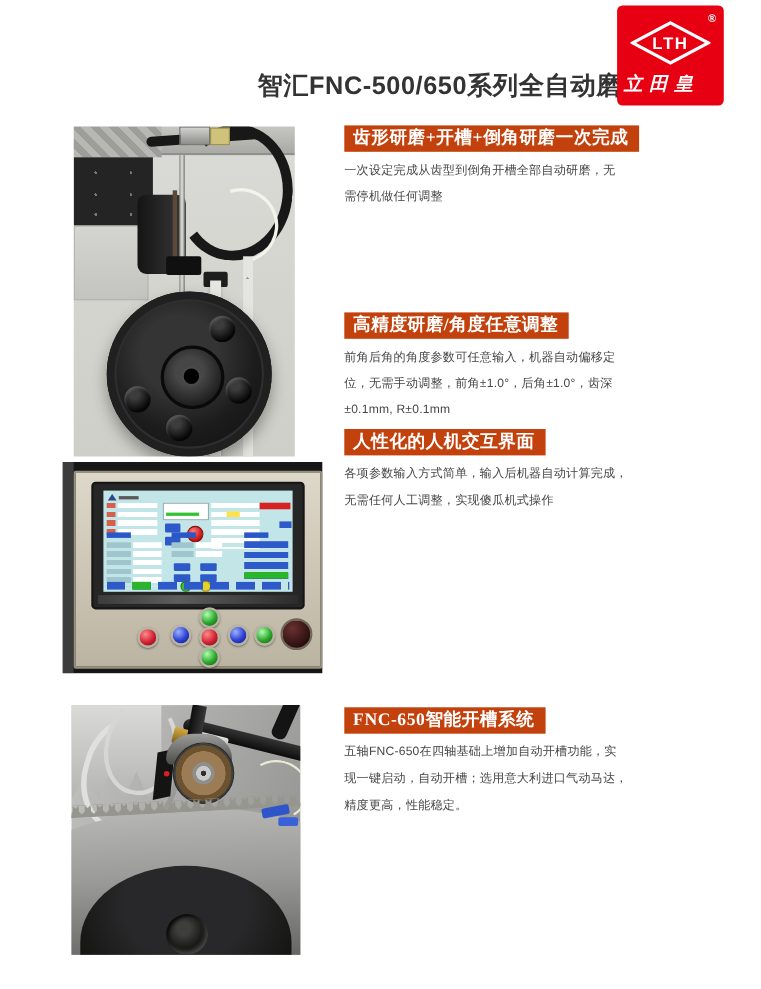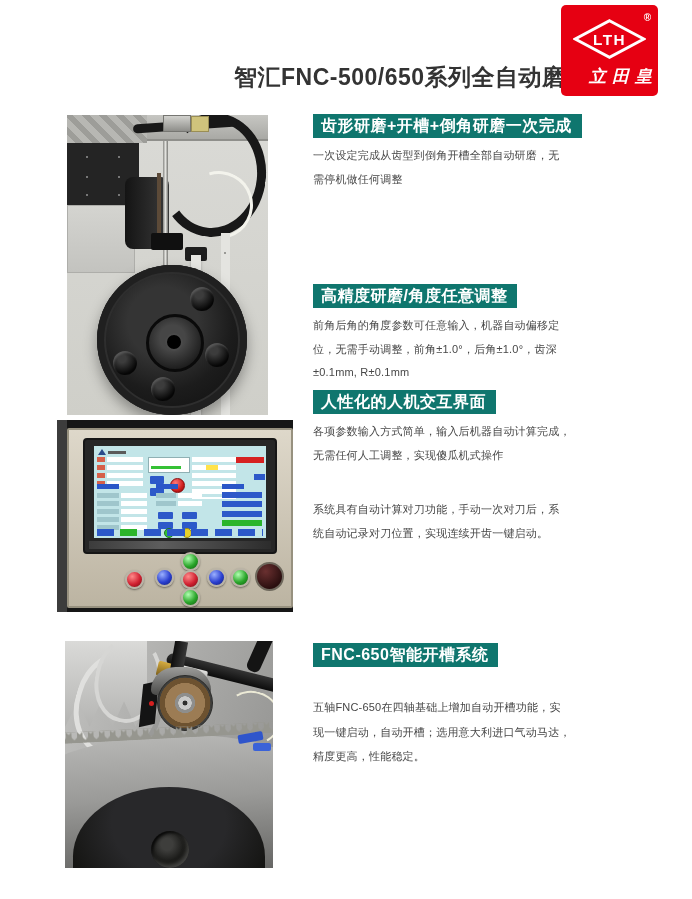--- a/index.html
+++ b/index.html
@@ -9,35 +9,35 @@
   }
   
   .page-title{
     position:absolute;left:234px;top:62px;font-size:23px;font-weight:bold;
     color:#333;letter-spacing:.5px;white-space:nowrap;
   }
   .logo{position:absolute;left:561px;top:5px;width:97px;height:91px;background:#e60012;border-radius:5px;}
   .logo .reg{position:absolute;right:7px;top:7px;color:#fff;font-size:10px;font-weight:bold;}
   .logo svg{position:absolute;left:12px;top:13px;width:73px;height:42px;}
   .logo .brand{
-    position:absolute;left:0;right:0;bottom:8px;text-align:right;color:#fff;
+    position:absolute;left:0;right:0;bottom:8px;text-align:left;color:#fff;
     font-size:17px;font-weight:bold;letter-spacing:6px;padding-left:6px;
     font-family:"DejaVu Serif","Liberation Serif",serif;font-style:italic;
   }
   
   .sec{position:absolute;left:313px;width:353px;}
   .sec-h{
-    display:inline-block;background:#0f766e;color:#fff;font-size:16px;font-weight:bold;
-    line-height:1.2;padding:2px 10px 3px 8px;letter-spacing:.5px;
+    display:inline-block;background:#c2410c;color:#fff;font-size:16px;font-weight:bold;
+    line-height:1.2;padding:2px 10px 3px 8px;letter-spacing:.5px;font-family:Liberation Serif, serif;
   }
   .sec-b{
     margin-top:6px;font-size:11px;line-height:23.5px;color:#474747;
     white-space:pre-line;letter-spacing:.2px;
   }
-  #sec6 .sec-b{margin-top:28px;line-height:24.5px;}
+  #sec6 .sec-b{margin-top:4px;line-height:24.5px;}
   
   .photo{position:absolute;overflow:hidden;}
   #photo1{left:67px;top:115px;width:201px;height:300px;background:linear-gradient(180deg,#dadad6,#cfcfc9);}
   #photo2{left:57px;top:420px;width:236px;height:192px;background:#161616;}
   #photo3{left:65px;top:641px;width:208px;height:227px;background:linear-gradient(115deg,#c4c4c2 0%,#aaaaa8 45%,#8e8e8c 100%);}
   .abs{position:absolute;}
   
   .p1-rail{left:0;top:0;right:0;height:24px;background:linear-gradient(#c6c6c2,#a9a9a5);border-bottom:2px solid #8f8f8b;}
   .p1-steel{left:0;top:0;width:80px;height:28px;background:repeating-linear-gradient(45deg,#b7b7b3 0 6px,#9d9d99 6px 12px);}
   .p1-black{left:0;top:28px;width:72px;height:62px;background:#242424;
@@ -167,22 +167,20 @@
   <div class="sec-b">前角后角的角度参数可任意输入，机器自动偏移定
 位，无需手动调整，前角±1.0°，后角±1.0°，齿深
 ±0.1mm, R±0.1mm</div>
 </div>
 <div class="sec" id="sec4" style="top:390px">
   <div class="sec-h">人性化的人机交互界面</div>
   <div class="sec-b">各项参数输入方式简单，输入后机器自动计算完成，
 无需任何人工调整，实现傻瓜机式操作</div>
 </div>
 <div class="sec" id="sec5" style="top:492px">
-  <div class="sec-b">系统具有自动计算对刀功能，手动一次对刀后，系
-统自动记录对刀位置，实现连续开齿一键启动。</div>
 </div>
 <div class="sec" id="sec6" style="top:643px">
   <div class="sec-h">FNC-650智能开槽系统</div>
   <div class="sec-b">五轴FNC-650在四轴基础上增加自动开槽功能，实
 现一键启动，自动开槽；选用意大利进口气动马达，
 精度更高，性能稳定。</div>
 </div>
 
 <div class="photo" id="photo1">
   <div class="abs p1-rail"></div>

